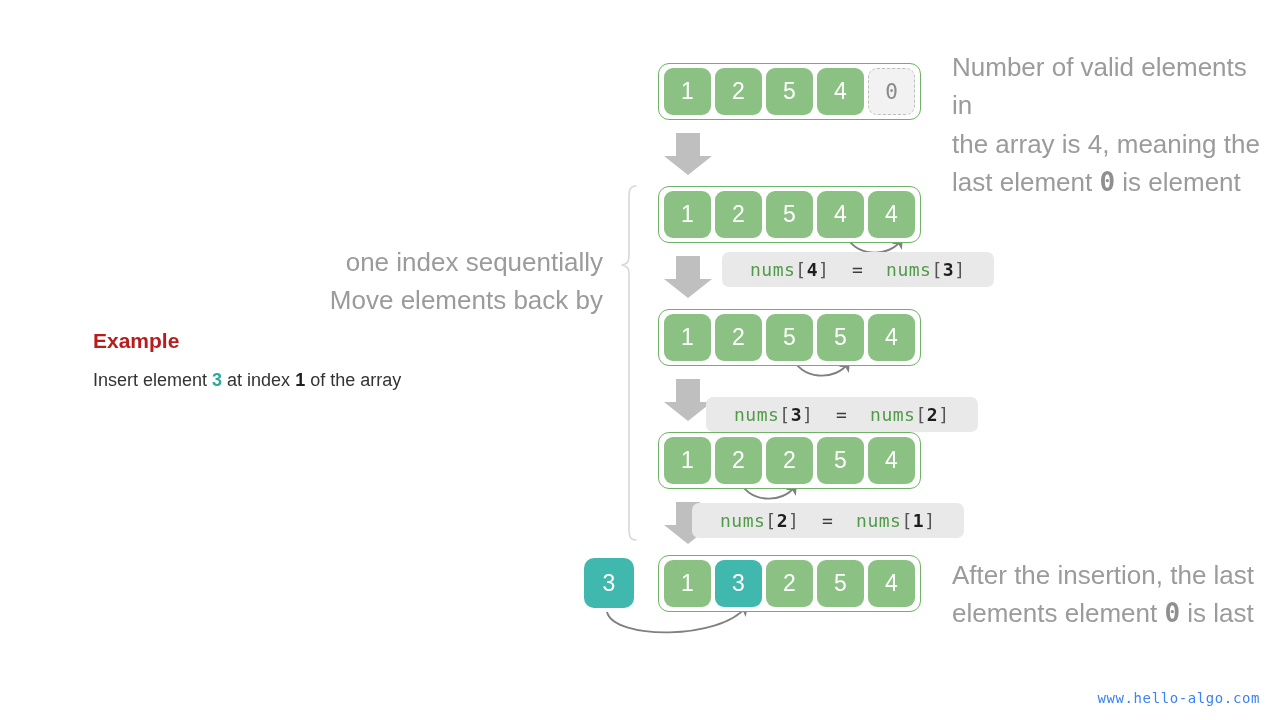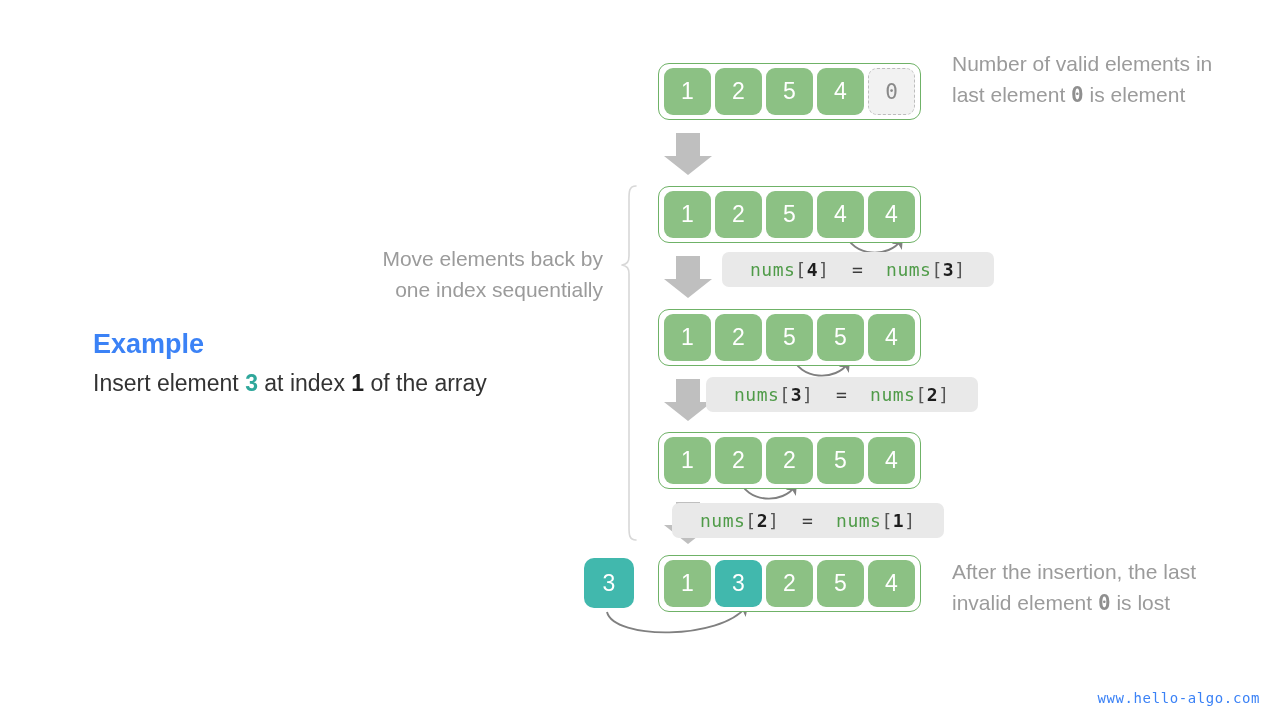--- a/index.html
+++ b/index.html
@@ -84,42 +84,42 @@
   .code-chip .nm { color: #4f9b48; }
   .code-chip .br { color: #555555; }
   .code-chip .ix { color: #1d1d1d; font-weight: bold; }
   .code-chip .eq { color: #3c3c3c; }
   .code-chip .tl { color: #2fa79b; font-weight: bold; }
 
   
   .annot {
     position: absolute;
     color: #9b9b9b;
-    font-size: 21px;
+    font-size: 26px;
     line-height: 1.48;
     font-family: "Liberation Sans", sans-serif;
   }
   .annot .mono-b {
     font-family: "DejaVu Sans Mono", monospace;
     font-weight: bold;
     color: #8f8f8f;
   }
   .annot.right-align { text-align: right; }
 
   
   .example-title {
     position: absolute;
-    font-size: 27px;
+    font-size: 21px;
     font-weight: bold;
-    color: #3b82f6;
+    color: #b91c1c;
     text-align: right;
   }
   .example-text {
     position: absolute;
-    font-size: 23px;
+    font-size: 18px;
     color: #333333;
     white-space: nowrap;
   }
   .example-text .acc { color: #2fa79b; font-weight: bold; }
   .example-text .bold { font-weight: bold; color: #1f1f1f; }
 
   
   .watermark {
     position: absolute;
     right: 20px;
@@ -229,42 +229,43 @@
       <div class="cell">2</div>
       <div class="cell">5</div>
       <div class="cell">4</div>
     </div>
   </div>
 
   <div class="code-chip" style="left:722px; top:252px;">
     <span class="nm">nums</span><span class="br">[</span><span class="ix">4</span><span class="br">]</span>&nbsp;&nbsp;<span class="eq">=</span>&nbsp;&nbsp;<span class="nm">nums</span><span class="br">[</span><span class="ix">3</span><span class="br">]</span>
   </div>
 
-  <div class="code-chip" style="left:706px; top:377px;text-align:right;">
+  <div class="code-chip" style="left:706px; top:397px;text-align:right;">
     <span class="nm">nums</span><span class="br">[</span><span class="ix">3</span><span class="br">]</span>&nbsp;&nbsp;<span class="eq">=</span>&nbsp;&nbsp;<span class="nm">nums</span><span class="br">[</span><span class="ix">2</span><span class="br">]</span>
   </div>
 
-  <div class="code-chip" style="left:672px; top:503px;">
+  <div class="code-chip" style="left:692px; top:503px;">
     <span class="nm">nums</span><span class="br">[</span><span class="ix">2</span><span class="br">]</span>&nbsp;&nbsp;<span class="eq">=</span>&nbsp;&nbsp;<span class="nm">nums</span><span class="br">[</span><span class="ix">1</span><span class="br">]</span>
   </div>
 
 
   <div class="annot" style="left:952px; top:48px; width:310px;">
     <div>Number of valid elements in</div>
+    <div>the array is 4, meaning the</div>
     <div><span>last element </span><span class="mono-b">0</span><span> is element</span></div>
   </div>
 
   <div class="annot" style="left:952px; top:556px; width:310px;">
     <div>After the insertion, the last</div>
-    <div><span>invalid element </span><span class="mono-b">0</span><span> is lost</span></div>
+    <div><span>elements element </span><span class="mono-b">0</span><span> is last</span></div>
   </div>
 
   <div class="annot right-align" style="left:300px; top:243px; width:303px;">
+    <div>one index sequentially</div>
     <div>Move elements back by</div>
-    <div>one index sequentially</div>
   </div>
 
   <div class="example-title" style="left:93px; top:329px;">Example</div>
   <div class="example-text" style="left:93px; top:370px;"><span>Insert element </span><span class="acc">3</span><span> at index </span><span class="bold">1</span><span> of the array</span></div>
 
   <div class="watermark">www.hello-algo.com</div>
 
 </div>
 
 </body></html>

